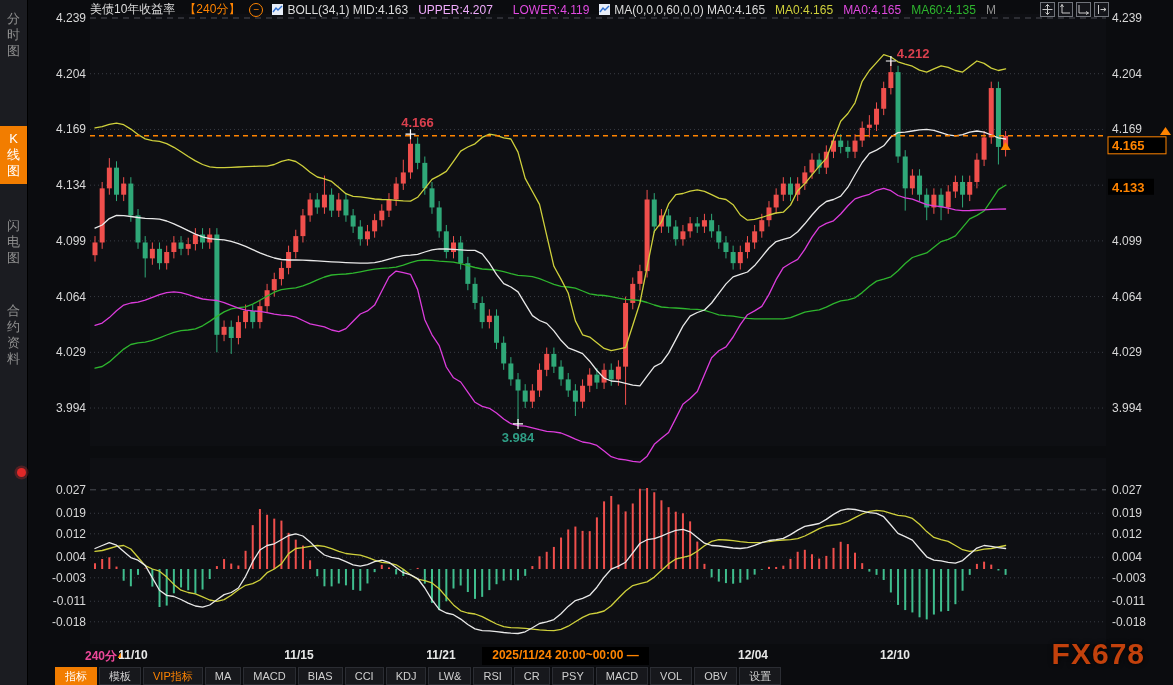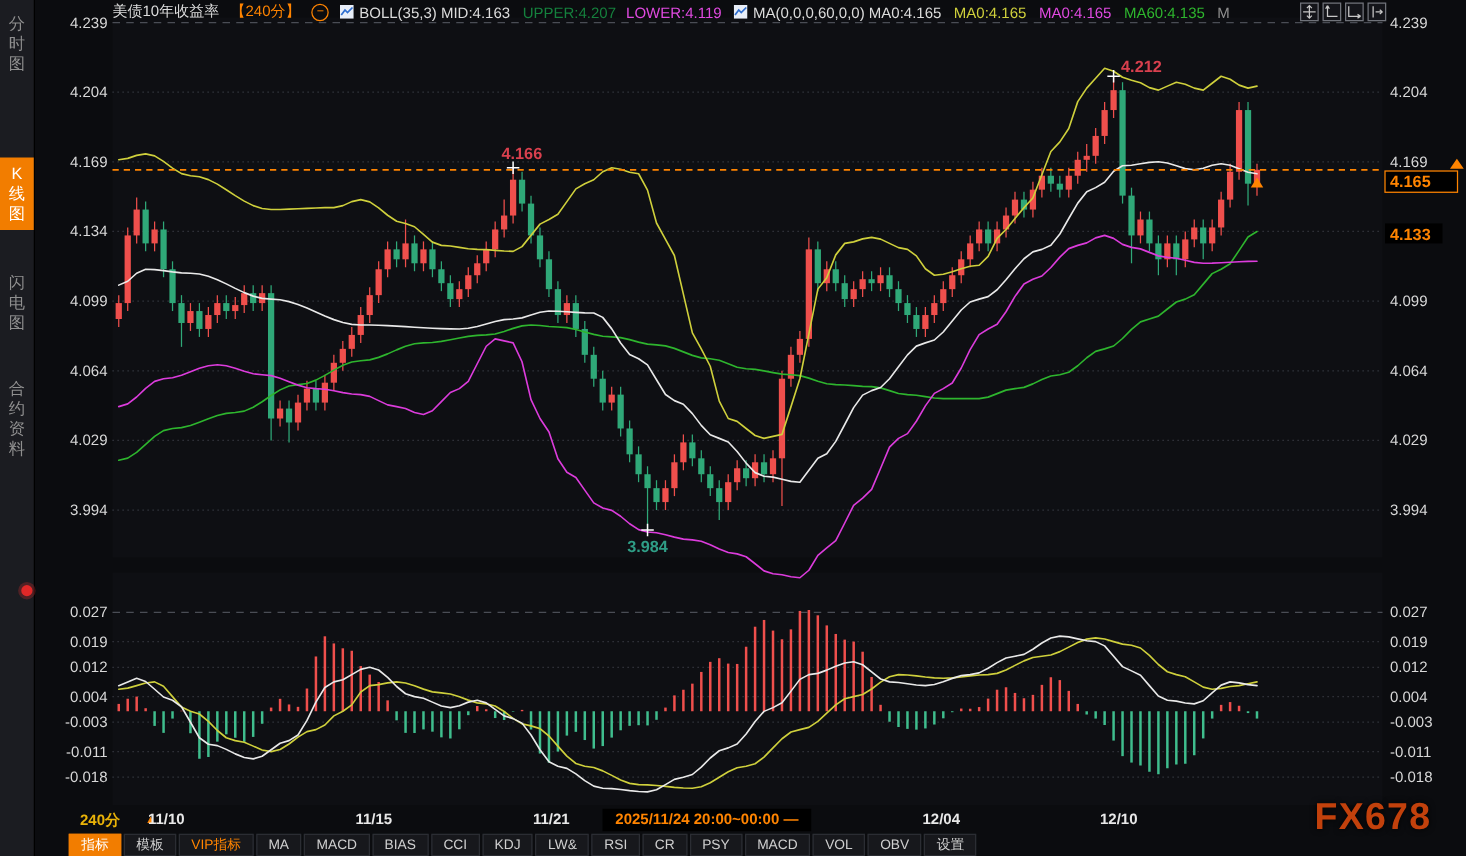--- a/index.html
+++ b/index.html
@@ -15,21 +15,21 @@
   .t-period{color:#ff8400;}
   .collapse{display:inline-block;width:12px;height:12px;border:1px solid #ff8400;border-radius:50%;
             color:#ff8400;font-size:10px;line-height:11px;text-align:center;}
   .hseg{display:inline-flex;align-items:center;gap:4px;}
   .hdr-icons{position:absolute;left:1040px;top:2px;display:flex;gap:3px;}
   .hicon{width:13px;height:13px;border:1px solid #70737a;background:#14151a;display:flex;align-items:center;justify-content:center;}
   .macd-header{position:absolute;left:92px;top:466px;display:flex;gap:12px;font-size:12px;white-space:nowrap;}
   .alert-dot{position:absolute;left:17px;top:468px;width:9px;height:9px;border-radius:50%;
              background:#e02828;box-shadow:0 0 0 2.5px rgba(205,45,45,.30);}
   .axis-row{position:absolute;left:0;top:646px;width:1173px;height:20px;}
-  .period-sel{position:absolute;left:64px;top:2px;color:#eab308;font-weight:700;font-size:12px;}
+  .period-sel{position:absolute;left:85px;top:2px;color:#ec4899;font-weight:700;font-size:12px;}
   .period-arrow{position:absolute;left:116px;top:4px;color:#ff8400;font-size:9px;}
   .date-label{position:absolute;top:2px;transform:translateX(-50%);color:#e8e8e8;font-weight:700;font-size:12px;}
   .crosshair-box{position:absolute;left:482px;top:1px;width:167px;height:18px;background:#000;
                  color:#ff8400;font-size:12px;font-weight:700;text-align:center;line-height:17px;}
   .toolbar{position:absolute;left:55px;top:667px;display:flex;gap:2px;}
   .tbtn{height:16px;line-height:16px;padding:0 9px;background:#17181c;border:1px solid #2b2d33;
         color:#cfcfcf;font-size:11px;white-space:nowrap;}
   .tbtn.primary{background:#f27d00;border-color:#f27d00;color:#fff;}
   .tbtn.vip{color:#ff8400;}
   .watermark{position:absolute;right:28px;bottom:14px;font-size:30px;font-weight:700;color:#c2410c;
@@ -513,22 +513,22 @@
     <span class="t-title">美债10年收益率</span>
     <span class="t-period">【240分】</span>
     <span class="collapse">−</span>
     <span class="hseg" id="hdr-segs">
         <span style="display: inline-flex;">
           <svg width="11" height="11">
             <rect x="0" y="0" width="11" height="11" fill="#e8eef8"></rect>
             <polyline points="1,8 4,4 6,6 10,2" stroke="#2f6fd0" stroke-width="1.4" fill="none"></polyline>
           </svg>
         </span>
-        <span style="color: rgb(220, 220, 220); margin-right: 6px;">BOLL(35,3) MID:4.163</span>
-        <span style="color: #15803d; margin-right: 4px;">UPPER:4.207</span>
+        <span style="color: rgb(220, 220, 220); margin-right: 6px;">BOLL(34,1) MID:4.163</span>
+        <span style="color: #f0abfc; margin-right: 16px;">UPPER:4.207</span>
         <span style="color: rgb(224, 74, 224); margin-right: 6px;">LOWER:4.119</span>
         <span style="display: inline-flex;">
           <svg width="11" height="11">
             <rect x="0" y="0" width="11" height="11" fill="#e8eef8"></rect>
             <polyline points="1,8 4,4 6,6 10,2" stroke="#2f6fd0" stroke-width="1.4" fill="none"></polyline>
           </svg>
         </span>
         <span style="color: rgb(220, 220, 220); margin-right: 6px;">MA(0,0,0,60,0,0) MA0:4.165</span>
         <span style="color: rgb(207, 208, 60); margin-right: 6px;">MA0:4.165</span>
         <span style="color: rgb(224, 74, 224); margin-right: 6px;">MA0:4.165</span>

